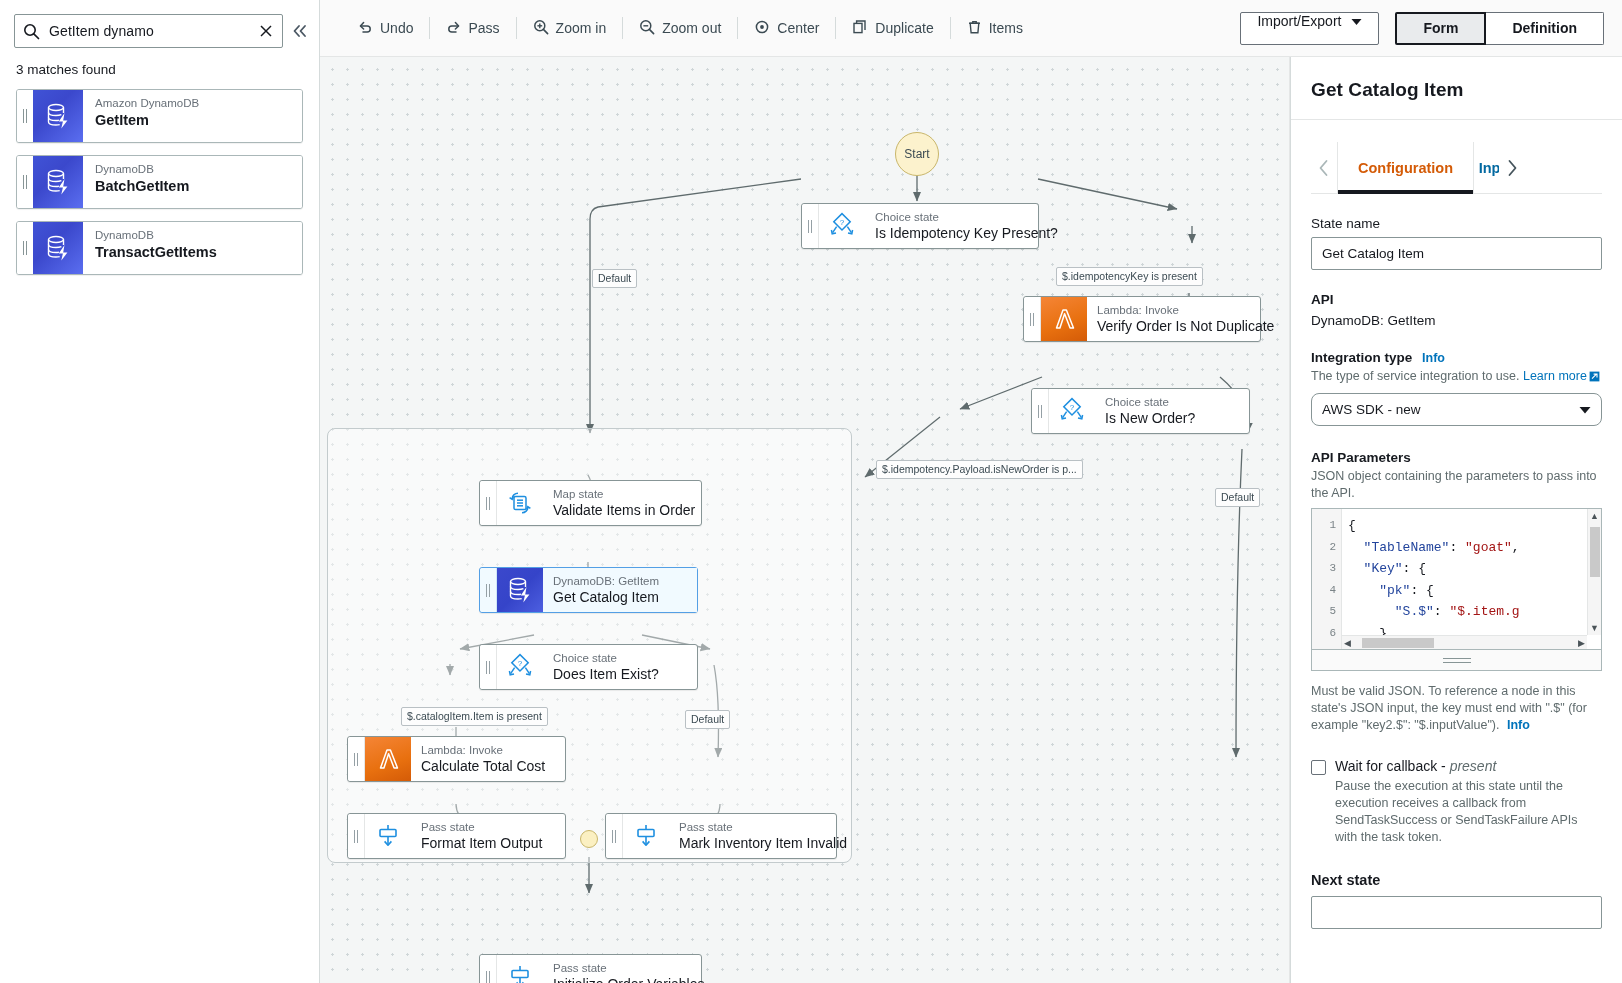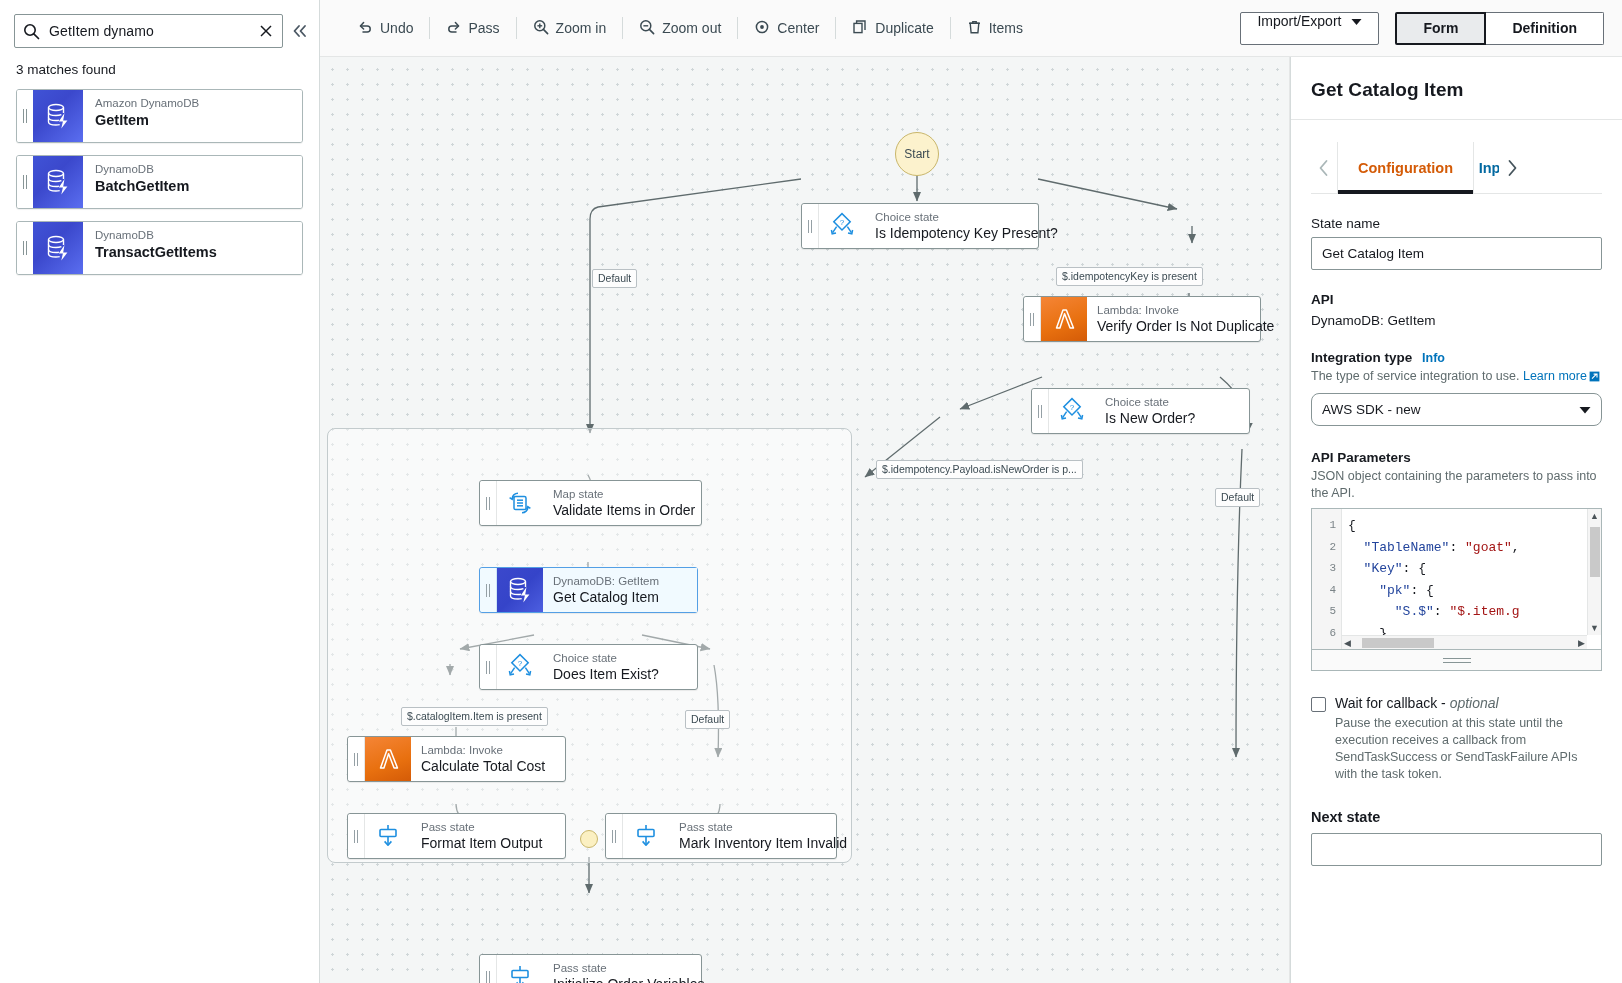--- a/index.html
+++ b/index.html
@@ -924,25 +924,29 @@
               <span class="sc-arrow" style="left:2px; top:2px;">◀</span>
               <span class="sc-arrow" style="right:2px; top:2px;">▶</span>
               <div class="hthumb"></div>
             </div>
           </div>
           <div class="editor-resizer">
               <i></i>
               <i></i>
             </div>
 
+          <div class="hint" style="margin-top:12px;">
+            <span>Must be valid JSON. To reference a node in this state's JSON input, the key must end with ".$" (for example "key2.$": "$.inputValue").</span>
+            <span class="link-orange" style="margin-left:4px;">Info</span>
+          </div>
 
           <div class="cb-row">
             <div class="checkbox"></div>
             <div class="cb-label">
-              <span>Wait for callback - </span><span class="cb-opt">optional</span>
+              <span>Wait for callback - </span><span class="cb-opt">present</span>
             </div>
           </div>
           <div class="cb-desc">Pause the execution at this state until the execution receives a callback from SendTaskSuccess or SendTaskFailure APIs with the task token.</div>
 
           <div class="next-state-lbl">Next state</div>
           <div class="next-state-box"></div>
 
         </div>
       </div>
 

